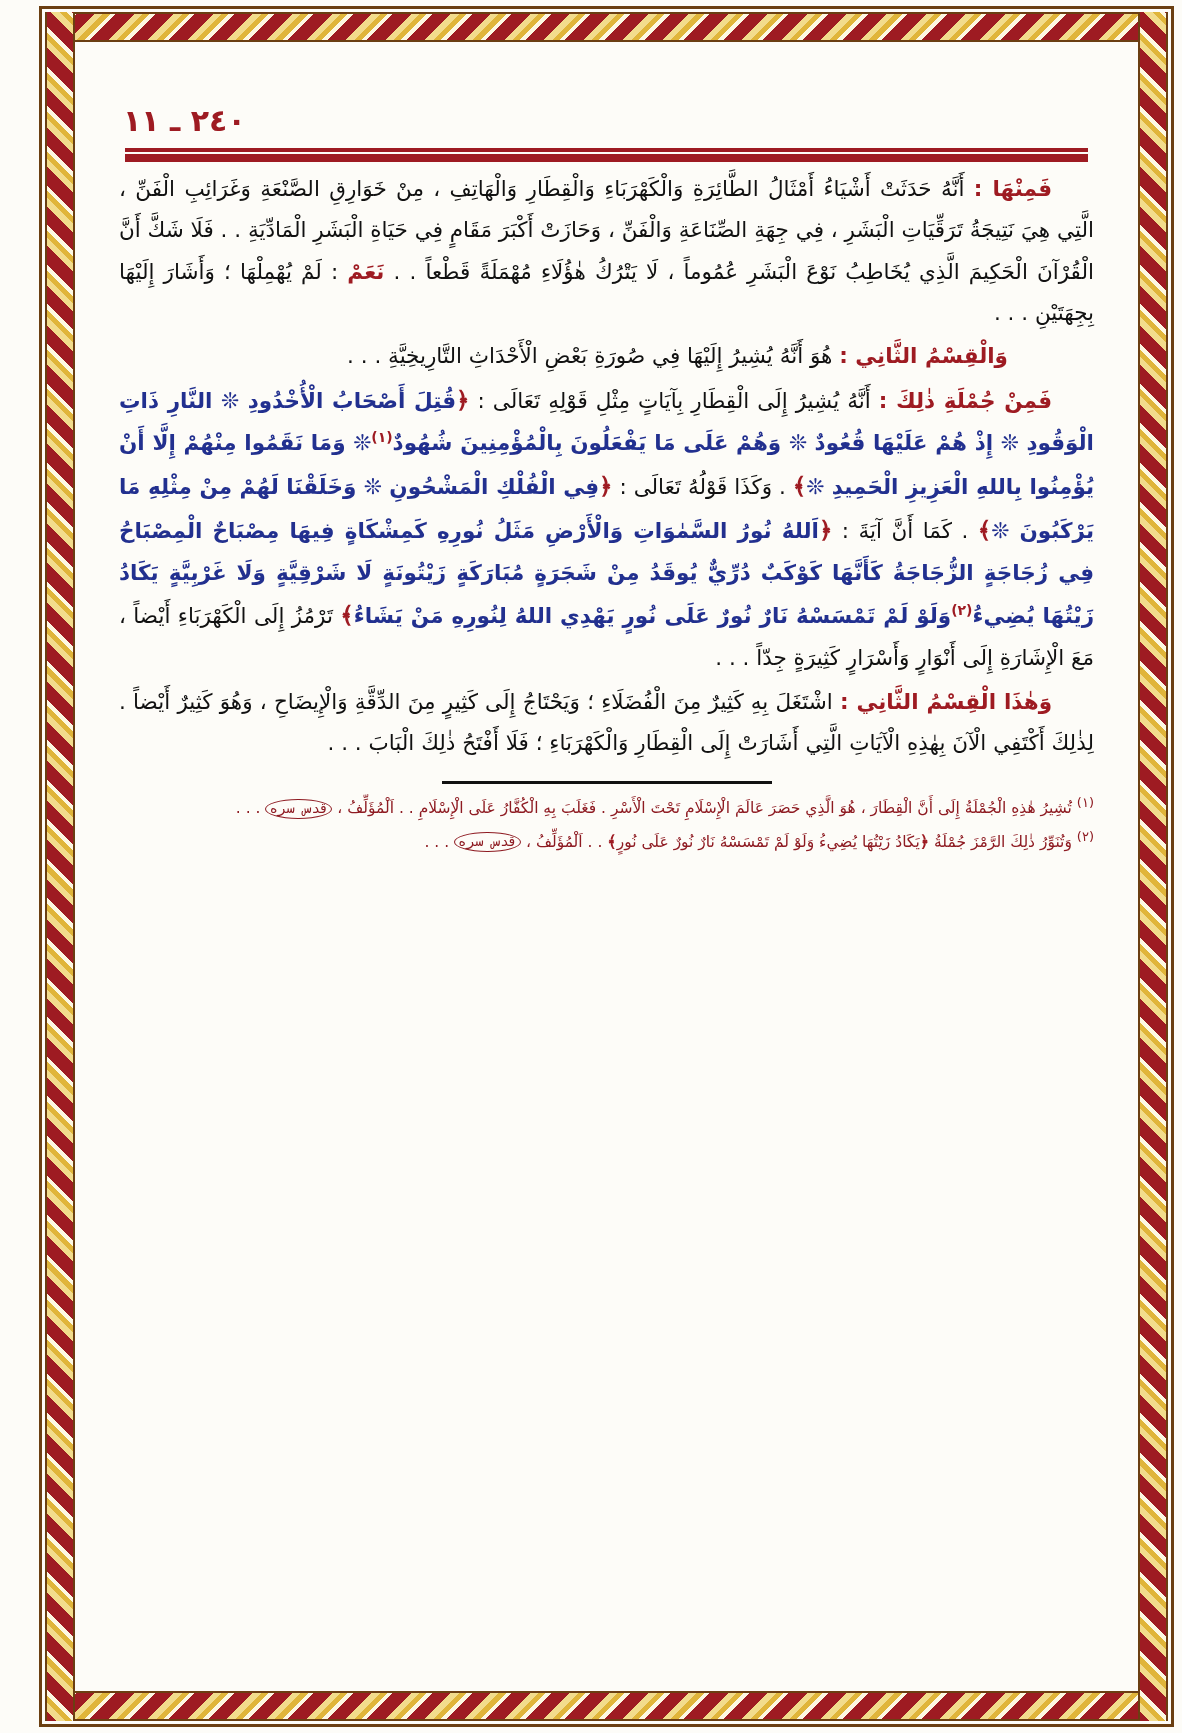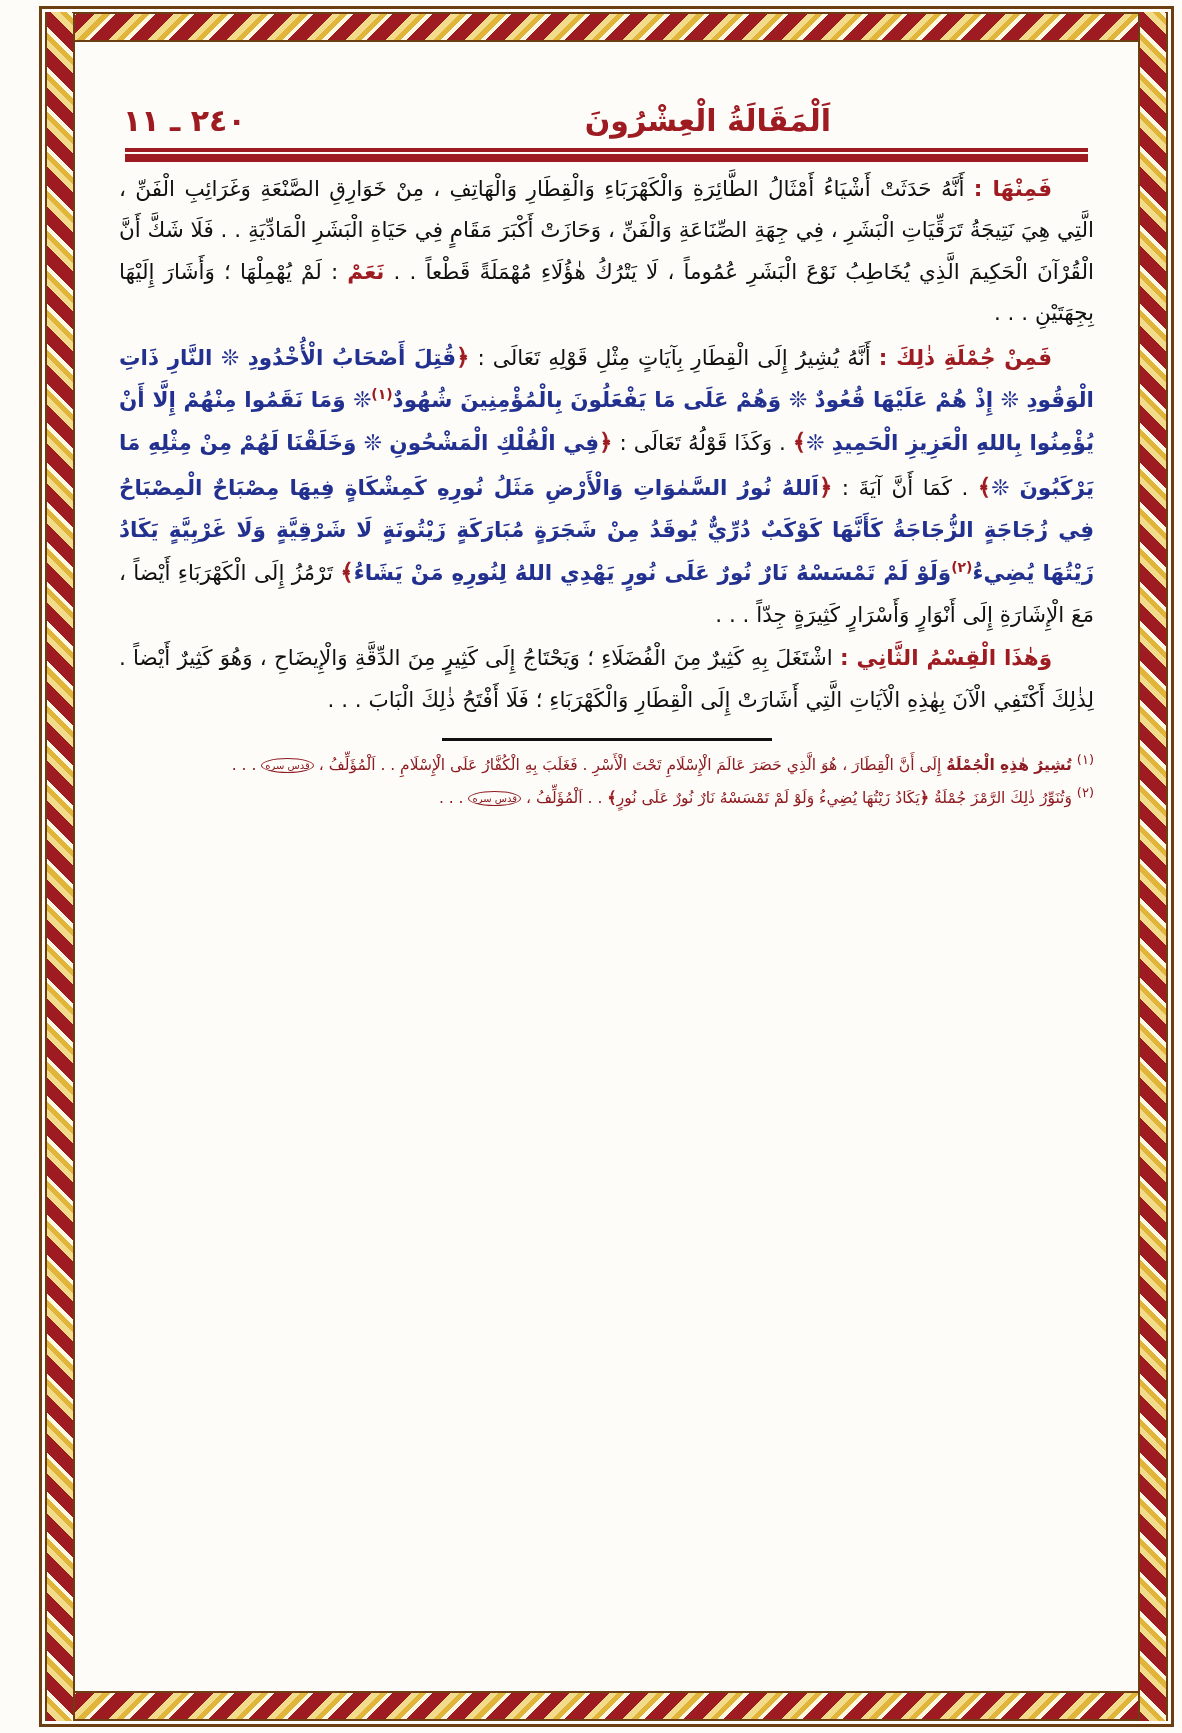--- a/index.html
+++ b/index.html
@@ -137,71 +137,74 @@
     text-align:justify;
     direction:rtl;
   }
   .footnotes p{margin:0 0 3px 0;}
   .fn-num{font-size:13px;vertical-align:super;}
   .seal{
     display:inline-block;
     border:1.4px solid #8e1b22;
     border-radius:50%;
     padding:0 3px;
-    font-size:10px;
+    font-size:14px;
     line-height:1.3;
     vertical-align:middle;
+    font-family:Liberation Mono, monospace;
   }
 </style>
 </head>
 <body>
 
 <div class="page">
 
   <div class="frame-outer"></div>
   <div class="braid-bar braid-top"></div>
   <div class="braid-bar braid-bottom"></div>
   <div class="braid-bar braid-left"></div>
   <div class="braid-bar braid-right"></div>
   <div class="frame-inner"></div>
 
   <div class="content">
 
     <div class="header-row">
       <div class="page-number">٢٤٠ ـ ١١</div>
-      <div class="article-title">اَلْمَقَالَةُ الْعِشْرُونَ</div>
     </div>
 
     <div class="rule-double"></div>
 
     <div class="body-text">
 
       <p class="para">
         <span class="kw">فَمِنْهَا :</span><span> أَنَّهُ حَدَثَتْ أَشْيَاءُ أَمْثَالُ الطَّائِرَةِ وَالْكَهْرَبَاءِ وَالْقِطَارِ وَالْهَاتِفِ ، مِنْ خَوَارِقِ الصَّنْعَةِ وَغَرَائِبِ الْفَنِّ ، الَّتِي هِيَ نَتِيجَةُ تَرَقِّيَاتِ الْبَشَرِ ، فِي جِهَةِ الصِّنَاعَةِ وَالْفَنِّ ، وَحَازَتْ أَكْبَرَ مَقَامٍ فِي حَيَاةِ الْبَشَرِ الْمَادِّيَةِ . . فَلَا شَكَّ أَنَّ الْقُرْآنَ الْحَكِيمَ الَّذِي يُخَاطِبُ نَوْعَ الْبَشَرِ عُمُوماً ، لَا يَتْرُكُ هٰؤُلَاءِ مُهْمَلَةً قَطْعاً . . </span><span class="kw">نَعَمْ</span><span> : لَمْ يُهْمِلْهَا ؛ وَأَشَارَ إِلَيْهَا بِجِهَتَيْنِ . . .</span>
       </p>
 
 
+      <p class="para center-ish">
+        <span class="kw">وَالْقِسْمُ الثَّانِي :</span><span> هُوَ أَنَّهُ يُشِيرُ إِلَيْهَا فِي صُورَةِ بَعْضِ الْأَحْدَاثِ التَّارِيخِيَّةِ . . .</span>
+      </p>
 
       <p class="para">
         <span class="kw">فَمِنْ جُمْلَةِ ذٰلِكَ :</span><span> أَنَّهُ يُشِيرُ إِلَى الْقِطَارِ بِآيَاتٍ مِثْلِ قَوْلِهِ تَعَالَى : </span><span class="brace">﴿</span><span class="quran">قُتِلَ أَصْحَابُ الْأُخْدُودِ ❊ النَّارِ ذَاتِ الْوَقُودِ ❊ إِذْ هُمْ عَلَيْهَا قُعُودٌ ❊ وَهُمْ عَلَى مَا يَفْعَلُونَ بِالْمُؤْمِنِينَ شُهُودٌ</span><sup class="fn">(١)</sup><span class="quran">❊ وَمَا نَقَمُوا مِنْهُمْ إِلَّا أَنْ يُؤْمِنُوا بِاللهِ الْعَزِيزِ الْحَمِيدِ ❊</span><span class="brace">﴾</span><span> . وَكَذَا قَوْلُهُ تَعَالَى : </span><span class="brace">﴿</span><span class="quran">فِي الْفُلْكِ الْمَشْحُونِ ❊ وَخَلَقْنَا لَهُمْ مِنْ مِثْلِهِ مَا يَرْكَبُونَ ❊</span><span class="brace">﴾</span><span> . كَمَا أَنَّ آيَةَ : </span><span class="brace">﴿</span><span class="quran">اَللهُ نُورُ السَّمٰوَاتِ وَالْأَرْضِ مَثَلُ نُورِهِ كَمِشْكَاةٍ فِيهَا مِصْبَاحٌ الْمِصْبَاحُ فِي زُجَاجَةٍ الزُّجَاجَةُ كَأَنَّهَا كَوْكَبٌ دُرِّيٌّ يُوقَدُ مِنْ شَجَرَةٍ مُبَارَكَةٍ زَيْتُونَةٍ لَا شَرْقِيَّةٍ وَلَا غَرْبِيَّةٍ يَكَادُ زَيْتُهَا يُضِيءُ</span><sup class="fn">(٢)</sup><span class="quran">وَلَوْ لَمْ تَمْسَسْهُ نَارٌ نُورٌ عَلَى نُورٍ يَهْدِي اللهُ لِنُورِهِ مَنْ يَشَاءُ</span><span class="brace">﴾</span><span> تَرْمُزُ إِلَى الْكَهْرَبَاءِ أَيْضاً ، مَعَ الْإِشَارَةِ إِلَى أَنْوَارٍ وَأَسْرَارٍ كَثِيرَةٍ جِدّاً . . .</span>
       </p>
 
       <p class="para">
         <span class="kw">وَهٰذَا الْقِسْمُ الثَّانِي :</span><span> اشْتَغَلَ بِهِ كَثِيرٌ مِنَ الْفُضَلَاءِ ؛ وَيَحْتَاجُ إِلَى كَثِيرٍ مِنَ الدِّقَّةِ وَالْإِيضَاحِ ، وَهُوَ كَثِيرٌ أَيْضاً . لِذٰلِكَ أَكْتَفِي الْآنَ بِهٰذِهِ الْآيَاتِ الَّتِي أَشَارَتْ إِلَى الْقِطَارِ وَالْكَهْرَبَاءِ ؛ فَلَا أَفْتَحُ ذٰلِكَ الْبَابَ . . .</span>
       </p>
 
 
     </div>
 
     <div class="fn-sep"></div>
 
     <div class="footnotes">
       <p>
         <span class="fn-num">(١)</span>
-        <span style="font-weight:bold;">تُشِيرُ هٰذِهِ الْجُمْلَةُ</span><span> إِلَى أَنَّ الْقِطَارَ ، هُوَ الَّذِي حَصَرَ عَالَمَ الْإِسْلَامِ تَحْتَ الْأَسْرِ . فَغَلَبَ بِهِ الْكُفَّارُ عَلَى الْإِسْلَامِ . . اَلْمُؤَلِّفُ ، </span><span class="seal">قدس سره</span><span> . . .</span>
+        <span style="font-weight:normal;">تُشِيرُ هٰذِهِ الْجُمْلَةُ</span><span> إِلَى أَنَّ الْقِطَارَ ، هُوَ الَّذِي حَصَرَ عَالَمَ الْإِسْلَامِ تَحْتَ الْأَسْرِ . فَغَلَبَ بِهِ الْكُفَّارُ عَلَى الْإِسْلَامِ . . اَلْمُؤَلِّفُ ، </span><span class="seal">قدس سره</span><span> . . .</span>
       </p>
       <p>
         <span class="fn-num">(٢)</span>
         <span>وَتُنَوِّرُ ذٰلِكَ الرَّمْزَ جُمْلَةُ</span>
         <span class="brace" style="font-size:16px;">﴿</span><span style="font-weight:normal;">يَكَادُ زَيْتُهَا يُضِيءُ وَلَوْ لَمْ تَمْسَسْهُ نَارٌ نُورٌ عَلَى نُورٍ</span><span class="brace" style="font-size:16px;">﴾</span><span> . . اَلْمُؤَلِّفُ ، </span><span class="seal">قدس سره</span><span> . . .</span>
       </p>
     </div>
 
   </div>
 </div>

